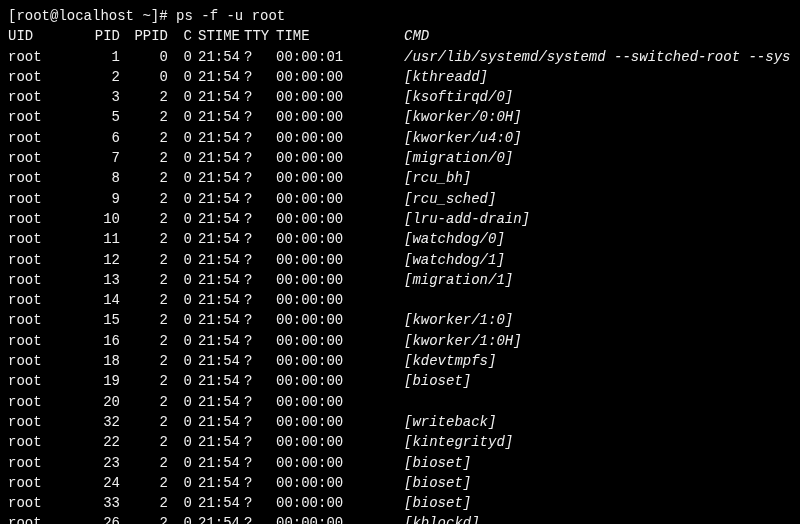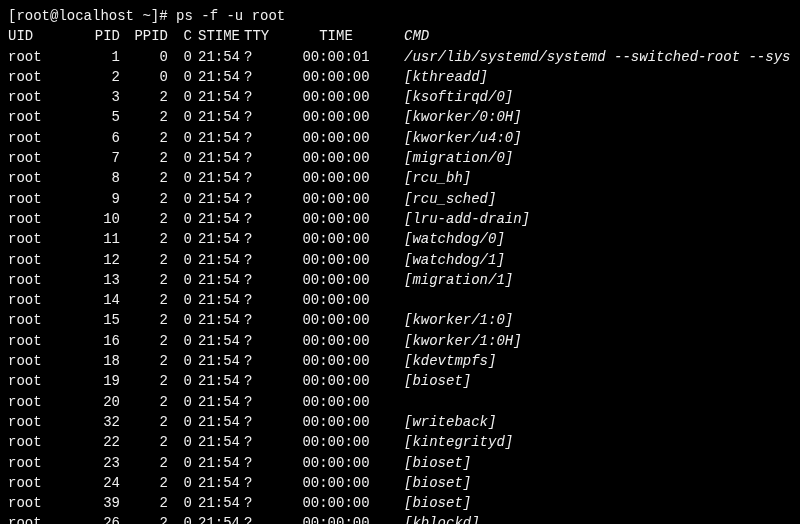--- a/index.html
+++ b/index.html
@@ -24,21 +24,21 @@
     display: flex;
     white-space: pre;
   }
   
   .col-uid   { display: inline-block; width: 56px;  text-align: left;  }
   .col-pid   { display: inline-block; width: 56px;  text-align: right; }
   .col-ppid  { display: inline-block; width: 48px;  text-align: right; }
   .col-c     { display: inline-block; width: 24px;  text-align: right; }
   .col-stime { display: inline-block; width: 48px;  text-align: right; }
   .col-tty   { display: inline-block; width: 32px;  text-align: left; padding-left: 4px; }
-  .col-time  { display: inline-block; width: 120px; text-align: center; }
+  .col-time  { display: inline-block; width: 120px; text-align: left; }
   .col-cmd   { display: inline-block; padding-left: 8px; text-align: left; overflow: hidden; font-style: italic; }
   #rows .data-row { }
 </style>
 </head>
 <body>
 
 <div class="terminal">
 
   <div class="prompt-line">
     <span>[root@localhost ~]#</span><span> </span><span>ps -f -u root</span>
@@ -71,17 +71,17 @@
       <div class="data-row"><span class="col-uid">root</span><span class="col-pid">14</span><span class="col-ppid">2</span><span class="col-c">0</span><span class="col-stime">21:54</span><span class="col-tty">?</span><span class="col-time">00:00:00</span></div>
       <div class="data-row"><span class="col-uid">root</span><span class="col-pid">15</span><span class="col-ppid">2</span><span class="col-c">0</span><span class="col-stime">21:54</span><span class="col-tty">?</span><span class="col-time">00:00:00</span><span class="col-cmd">[kworker/1:0]</span></div>
       <div class="data-row"><span class="col-uid">root</span><span class="col-pid">16</span><span class="col-ppid">2</span><span class="col-c">0</span><span class="col-stime">21:54</span><span class="col-tty">?</span><span class="col-time">00:00:00</span><span class="col-cmd">[kworker/1:0H]</span></div>
       <div class="data-row"><span class="col-uid">root</span><span class="col-pid">18</span><span class="col-ppid">2</span><span class="col-c">0</span><span class="col-stime">21:54</span><span class="col-tty">?</span><span class="col-time">00:00:00</span><span class="col-cmd">[kdevtmpfs]</span></div>
       <div class="data-row"><span class="col-uid">root</span><span class="col-pid">19</span><span class="col-ppid">2</span><span class="col-c">0</span><span class="col-stime">21:54</span><span class="col-tty">?</span><span class="col-time">00:00:00</span><span class="col-cmd">[bioset]</span></div>
       <div class="data-row"><span class="col-uid">root</span><span class="col-pid">20</span><span class="col-ppid">2</span><span class="col-c">0</span><span class="col-stime">21:54</span><span class="col-tty">?</span><span class="col-time">00:00:00</span></div>
       <div class="data-row"><span class="col-uid">root</span><span class="col-pid">32</span><span class="col-ppid">2</span><span class="col-c">0</span><span class="col-stime">21:54</span><span class="col-tty">?</span><span class="col-time">00:00:00</span><span class="col-cmd">[writeback]</span></div>
       <div class="data-row"><span class="col-uid">root</span><span class="col-pid">22</span><span class="col-ppid">2</span><span class="col-c">0</span><span class="col-stime">21:54</span><span class="col-tty">?</span><span class="col-time">00:00:00</span><span class="col-cmd">[kintegrityd]</span></div>
       <div class="data-row"><span class="col-uid">root</span><span class="col-pid">23</span><span class="col-ppid">2</span><span class="col-c">0</span><span class="col-stime">21:54</span><span class="col-tty">?</span><span class="col-time">00:00:00</span><span class="col-cmd">[bioset]</span></div>
       <div class="data-row"><span class="col-uid">root</span><span class="col-pid">24</span><span class="col-ppid">2</span><span class="col-c">0</span><span class="col-stime">21:54</span><span class="col-tty">?</span><span class="col-time">00:00:00</span><span class="col-cmd">[bioset]</span></div>
-      <div class="data-row"><span class="col-uid">root</span><span class="col-pid">39</span><span class="col-ppid">2</span><span class="col-c">0</span><span class="col-stime">21:54</span><span class="col-tty">?</span><span class="col-time">00:00:00</span><span class="col-cmd">[bioset]</span></div>
+      <div class="data-row"><span class="col-uid">root</span><span class="col-pid">33</span><span class="col-ppid">2</span><span class="col-c">0</span><span class="col-stime">21:54</span><span class="col-tty">?</span><span class="col-time">00:00:00</span><span class="col-cmd">[bioset]</span></div>
       <div class="data-row"><span class="col-uid">root</span><span class="col-pid">26</span><span class="col-ppid">2</span><span class="col-c">0</span><span class="col-stime">21:54</span><span class="col-tty">?</span><span class="col-time">00:00:00</span><span class="col-cmd">[kblockd]</span></div>
     </div>
 
 </div>
 
 </body></html>

